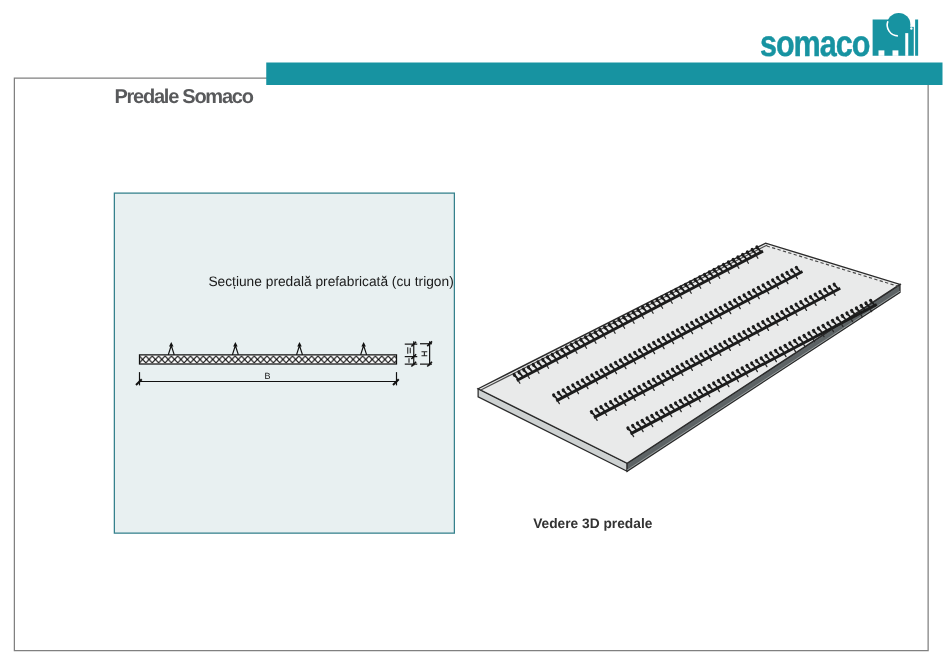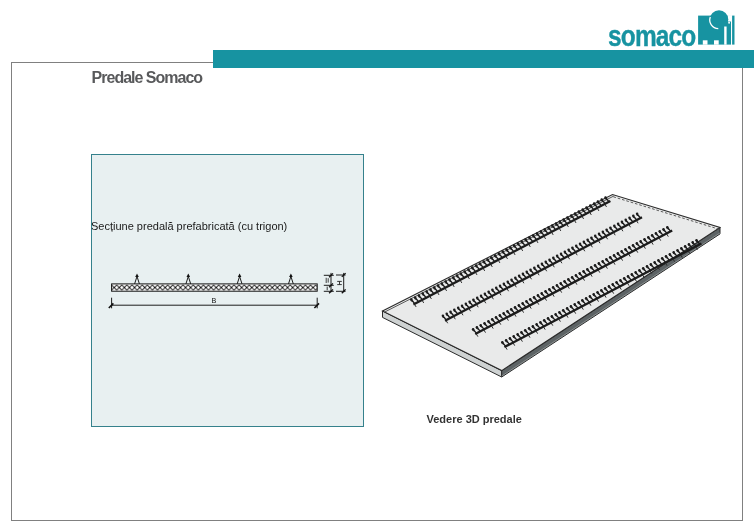--- a/index.html
+++ b/index.html
@@ -3,21 +3,21 @@
 * { margin:0; padding:0; box-sizing:border-box; }
 html,body { width:754px; height:532px; background:#fff; overflow:hidden;
   font-family:"Liberation Sans", sans-serif; }
 .abs { position:absolute; }
 </style></head>
 <body>
 <div class="abs" style="left:91.6px; top:45.2px; font-size:16px; font-weight:bold; color:#58595b; letter-spacing:-1.0px;margin-top:24px;">Predale Somaco</div>
 <div class="abs" style="left:212.6px; top:50.3px; width:541.4px; height:17.8px; z-index:3; background:#1793a1;"></div>
 <div class="abs" style="left:11px; top:61.5px; width:732.3px; height:459.7px; border:1px solid #808080;"></div>
 <div class="abs" style="left:91px; top:154px; width:272.5px; height:272.5px; background:#e8f0f1; border:1px solid #35818c;"></div>
-<div class="abs" style="left:91px; top:219.6px; width:272px; text-align:left; font-size:11px; color:#1a1a1a;">Secțiune predală prefabricată (cu trigon)</div>
+<div class="abs" style="left:91px; top:219.6px; width:272px; text-align:right; font-size:11px; color:#1a1a1a;">Secțiune predală prefabricată (cu trigon)</div>
 <div class="abs" style="left:426.5px; top:413.2px; font-size:11px; color:#333;font-weight:bold;">Vedere 3D predale</div>
 <div class="abs" style="left:608px; top:18.6px; font-size:29.3px; font-weight:bold; color:#1793a1; letter-spacing:-1.0px; -webkit-text-stroke:0.35px #1793a1; transform:scaleX(0.835); transform-origin:0 0;">somaco</div>
 <svg class="abs" style="left:0; top:0;" width="754" height="532" viewBox="0 0 754 532">
 <defs>
 <pattern id="xh" width="5.1" height="7.3" patternUnits="userSpaceOnUse" x="111.6" y="283.9">
 <path d="M0,0.9 L5.1,6.4 M5.1,0.9 L0,6.4" stroke="#000" stroke-width="0.85" fill="none"></path>
 </pattern>
 </defs>
 <rect x="111.6" y="283.9" width="205.6" height="7.3" fill="white" stroke="none"></rect>
     <rect x="111.6" y="283.9" width="205.6" height="7.3" fill="url(#xh)" stroke="#111" stroke-width="1"></rect>

